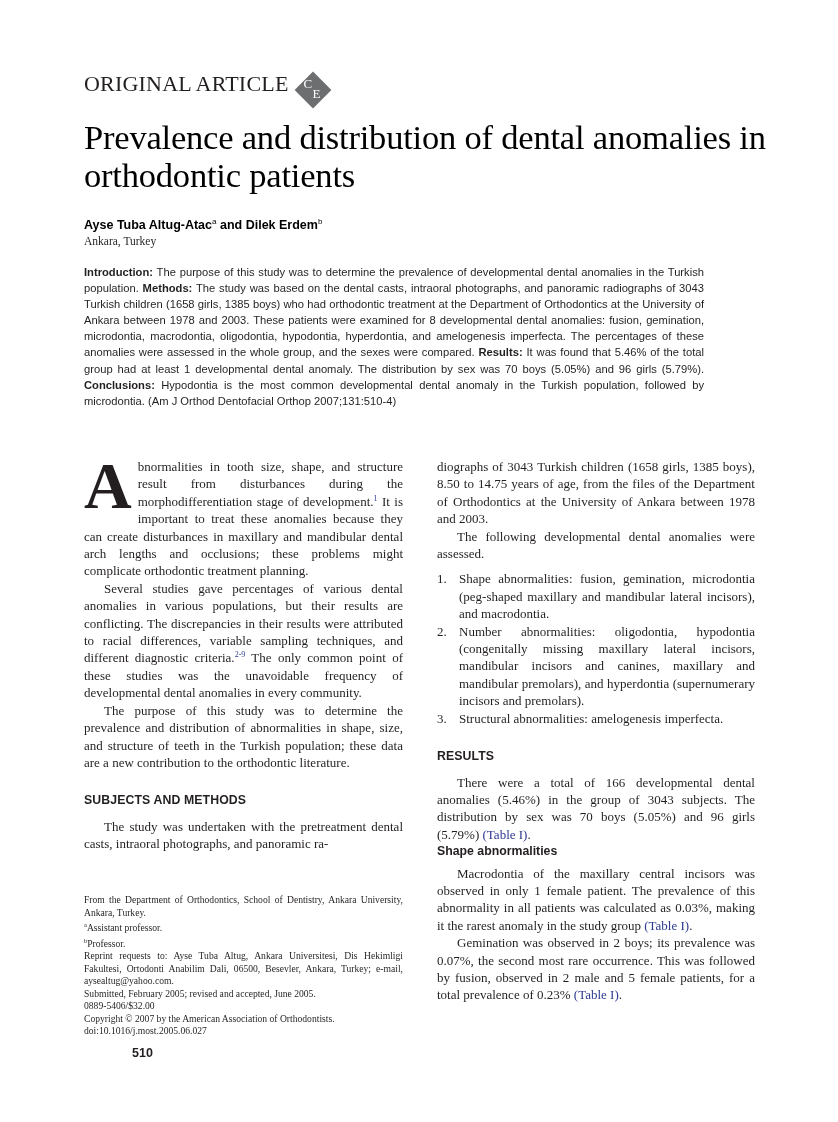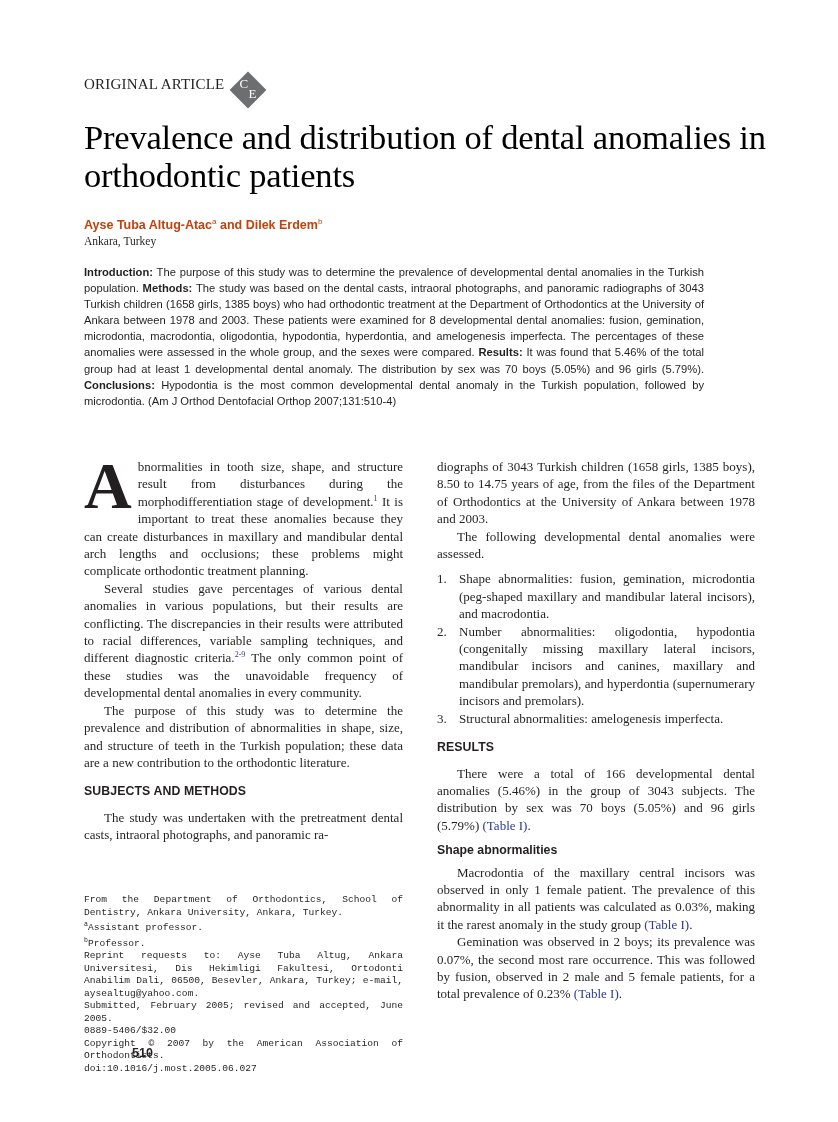--- a/index.html
+++ b/index.html
@@ -1,49 +1,49 @@
 <!DOCTYPE html>
 <html><head>
 <meta charset="utf-8">
 <style>
   html, body { margin:0; padding:0; background:#ffffff; }
   body { width:838px; height:1122px; position:relative; overflow:hidden; color:#231f20; }
 
   .header-row { position:absolute; left:84px; top:60px; display:flex; align-items:center; }
-  .article-type { font-family:"Liberation Serif", serif; font-size:15px; letter-spacing:0.2px; color:#231f20; }
+  .article-type { font-family:"Liberation Serif", serif; font-size:22px; letter-spacing:0.2px; color:#231f20; }
   .ce-badge { position:relative; width:36px; height:36px; margin-left:6px; margin-top:12px; }
   .ce-diamond { position:absolute; left:5px; top:5px; width:26px; height:26px; background:#6d6e70; transform:rotate(45deg); }
   .ce-c { position:absolute; left:9px; top:4px; color:#fff; font-family:"Liberation Serif", serif; font-size:13px; }
   .ce-e { position:absolute; left:18px; top:14px; color:#fff; font-family:"Liberation Serif", serif; font-size:13px; }
 
   .title { position:absolute; left:84px; top:118px; width:700px; font-family:"Liberation Serif", serif; font-size:34.5px; line-height:38px; color:#000000; letter-spacing:-0.2px; }
-  .authors { position:absolute; left:84px; top:217px; font-family:"Liberation Sans", sans-serif; font-size:12.5px; font-weight:bold; color:#c2410c; }
+  .authors { position:absolute; left:84px; top:217px; font-family:"Liberation Sans", sans-serif; font-size:12.5px; font-weight:bold; color:#000000; }
   .authors sup { font-size:8px; font-weight:normal; }
   .location { position:absolute; left:84px; top:235px; font-family:"Liberation Serif", serif; font-size:11.5px; }
 
   .abstract { position:absolute; left:84px; top:264px; width:620px; font-family:"Liberation Sans", sans-serif; font-size:11.2px; line-height:16.1px; text-align:justify; color:#231f20; }
   .abstract b { font-weight:bold; }
 
   .col { position:absolute; font-family:"Liberation Serif", serif; font-size:13px; line-height:17.4px; text-align:justify; color:#231f20; }
   .col-left { left:84px; top:458px; width:319px; }
   .col-right { left:437px; top:458px; width:318px; }
   .col p { margin:0; text-indent:20px; }
   .col p.noindent { text-indent:0; }
   .dropcap { float:left; font-family:"Liberation Serif", serif; font-size:66px; line-height:52px; margin:2px 6px 0 0; font-weight:bold; }
   .sup { font-size:8px; vertical-align:super; line-height:0; }
   .link { color:#2b3990; }
-  .section-head { font-family:"Liberation Sans", sans-serif; font-weight:bold; font-size:12.3px; margin:12px 0 8px 0; text-indent:0; letter-spacing:0.1px; }
-  .subsection-head { font-family:"Liberation Sans", sans-serif; font-weight:bold; font-size:12.3px; margin:8px 0 4px 0; }
+  .section-head { font-family:"Liberation Sans", sans-serif; font-weight:bold; font-size:12.3px; margin:21px 0 8px 0; text-indent:0; letter-spacing:0.1px; }
+  .subsection-head { font-family:"Liberation Sans", sans-serif; font-weight:bold; font-size:12.3px; margin:0 0 4px 0; }
   ol.anom { margin:8px 0 0 0; padding:0; list-style:none; }
   ol.anom li { display:flex; }
   ol.anom li .num { width:22px; flex:none; }
   ol.anom li .txt { flex:1; text-align:justify; }
 
   .footnotes { position:absolute; left:84px; top:894px; width:319px; font-family:"Liberation Serif", serif; font-size:9.6px; line-height:12.5px; color:#231f20; }
-  .footnotes div { text-align:justify;font-family:Liberation Mono, monospace; }
+  .footnotes div { text-align:justify; }
   .footnotes sup { font-size:6.5px; }
   .page-number { position:absolute; left:84px; top:1046px; font-family:"Liberation Sans", sans-serif; font-weight:bold; font-size:12.5px;margin-left:48px; }
 </style>
 </head>
 <body>
 
 <div class="header-row">
   <span class="article-type">ORIGINAL ARTICLE</span>
   <span class="ce-badge">
     <span class="ce-diamond"></span>

